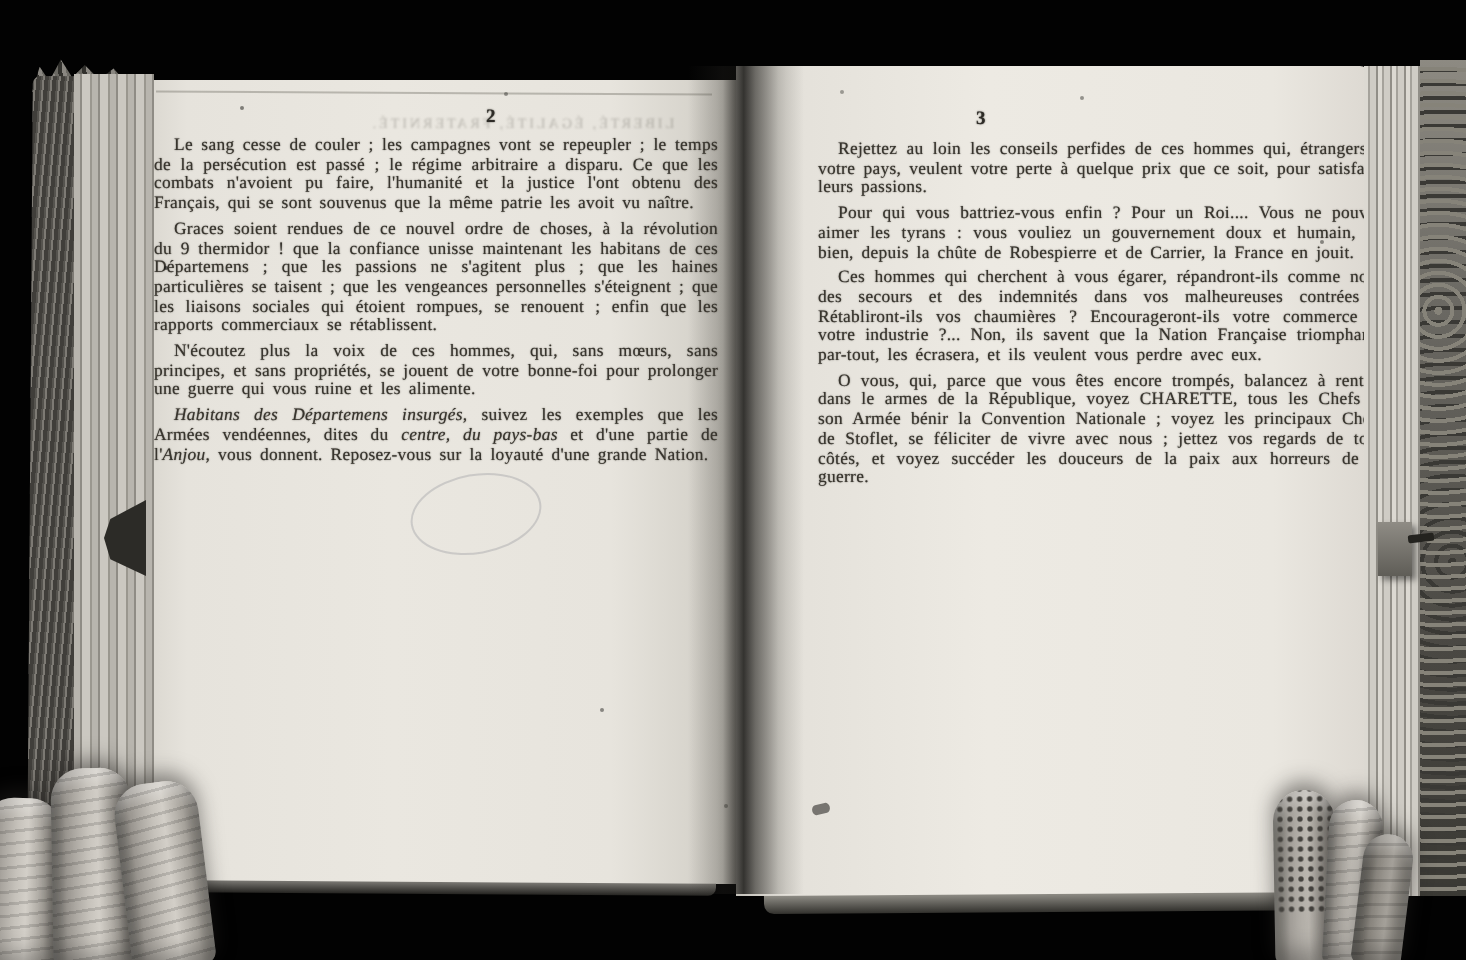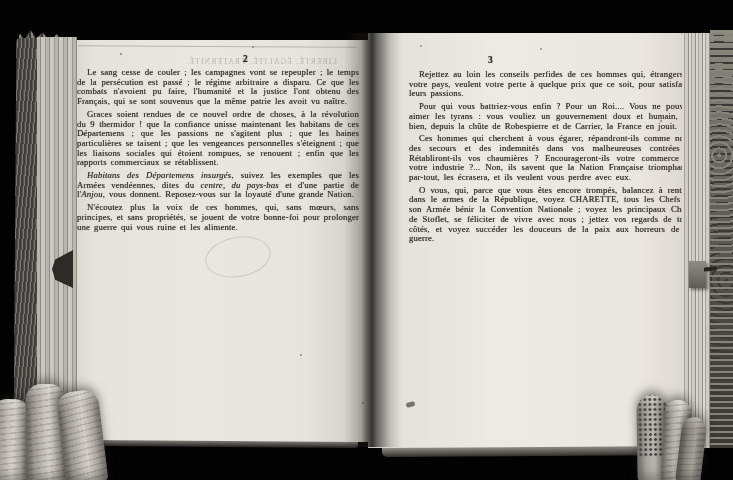--- a/index.html
+++ b/index.html
@@ -166,22 +166,22 @@
   <div class="bottom-edge-left"></div>
   <div class="bottom-edge-right"></div>
 
   <div class="ghost">LIBERTÉ, ÉGALITÉ, FRATERNITÉ.</div>
   <div class="pageno pageno-left">2</div>
   <div class="pageno pageno-right">3</div>
 
   <div class="text-col text-left">
     <p><span>Le sang cesse de couler ; les campagnes vont se repeupler ; le temps de la persécution est passé ; le régime arbitraire a disparu. Ce que les combats n'avoient pu faire, l'humanité et la justice l'ont obtenu des Français, qui se sont souvenus que la même patrie les avoit vu naître.</span></p>
     <p><span>Graces soient rendues de ce nouvel ordre de choses, à la révolution du 9 thermidor ! que la confiance unisse maintenant les habitans de ces Départemens ; que les passions ne s'agitent plus ; que les haines particulières se taisent ; que les vengeances personnelles s'éteignent ; que les liaisons sociales qui étoient rompues, se renouent ; enfin que les rapports commerciaux se rétablissent.</span></p>
+    <p><span>N'écoutez plus la voix de ces hommes, qui, sans mœurs, sans principes, et sans propriétés, se jouent de votre bonne-foi pour prolonger une guerre qui vous ruine et les alimente.</span></p>
     <p><span class="it">Habitans des Départemens insurgés</span><span>, suivez les exemples que les Armées vendéennes, dites du </span><span class="it">centre, du pays-bas</span><span> et d'une partie de l'</span><span class="it">Anjou</span><span>, vous donnent. Reposez-vous sur la loyauté d'une grande Nation.</span></p>
-    <p><span>N'écoutez plus la voix de ces hommes, qui, sans mœurs, sans principes, et sans propriétés, se jouent de votre bonne-foi pour prolonger une guerre qui vous ruine et les alimente.</span></p>
   </div>
 
   <div class="text-col text-right">
     <p><span>Rejettez au loin les conseils perfides de ces hommes qui, étrangers à votre pays, veulent votre perte à quelque prix que ce soit, pour satisfaire leurs passions.</span></p>
     <p><span>Pour qui vous battriez-vous enfin ? Pour un Roi.... Vous ne pouvez aimer les tyrans : vous vouliez un gouvernement doux et humain, eh bien, depuis la chûte de Robespierre et de Carrier, la France en jouit.</span></p>
     <p><span>Ces hommes qui cherchent à vous égarer, répandront-ils comme nous des secours et des indemnités dans vos malheureuses contrées ? Rétabliront-ils vos chaumières ? Encourageront-ils votre commerce et votre industrie ?... Non, ils savent que la Nation Française triomphante par-tout, les écrasera, et ils veulent vous perdre avec eux.</span></p>
     <p><span>O vous, qui, parce que vous êtes encore trompés, balancez à rentrer dans le armes de la République, voyez </span><span>CHARETTE</span><span>, tous les Chefs et son Armée bénir la Convention Nationale ; voyez les principaux Chefs de Stoflet, se féliciter de vivre avec nous ; jettez vos regards de tous côtés, et voyez succéder les douceurs de la paix aux horreurs de la guerre.</span></p>
   </div>
 
   <div class="stamp"></div>

